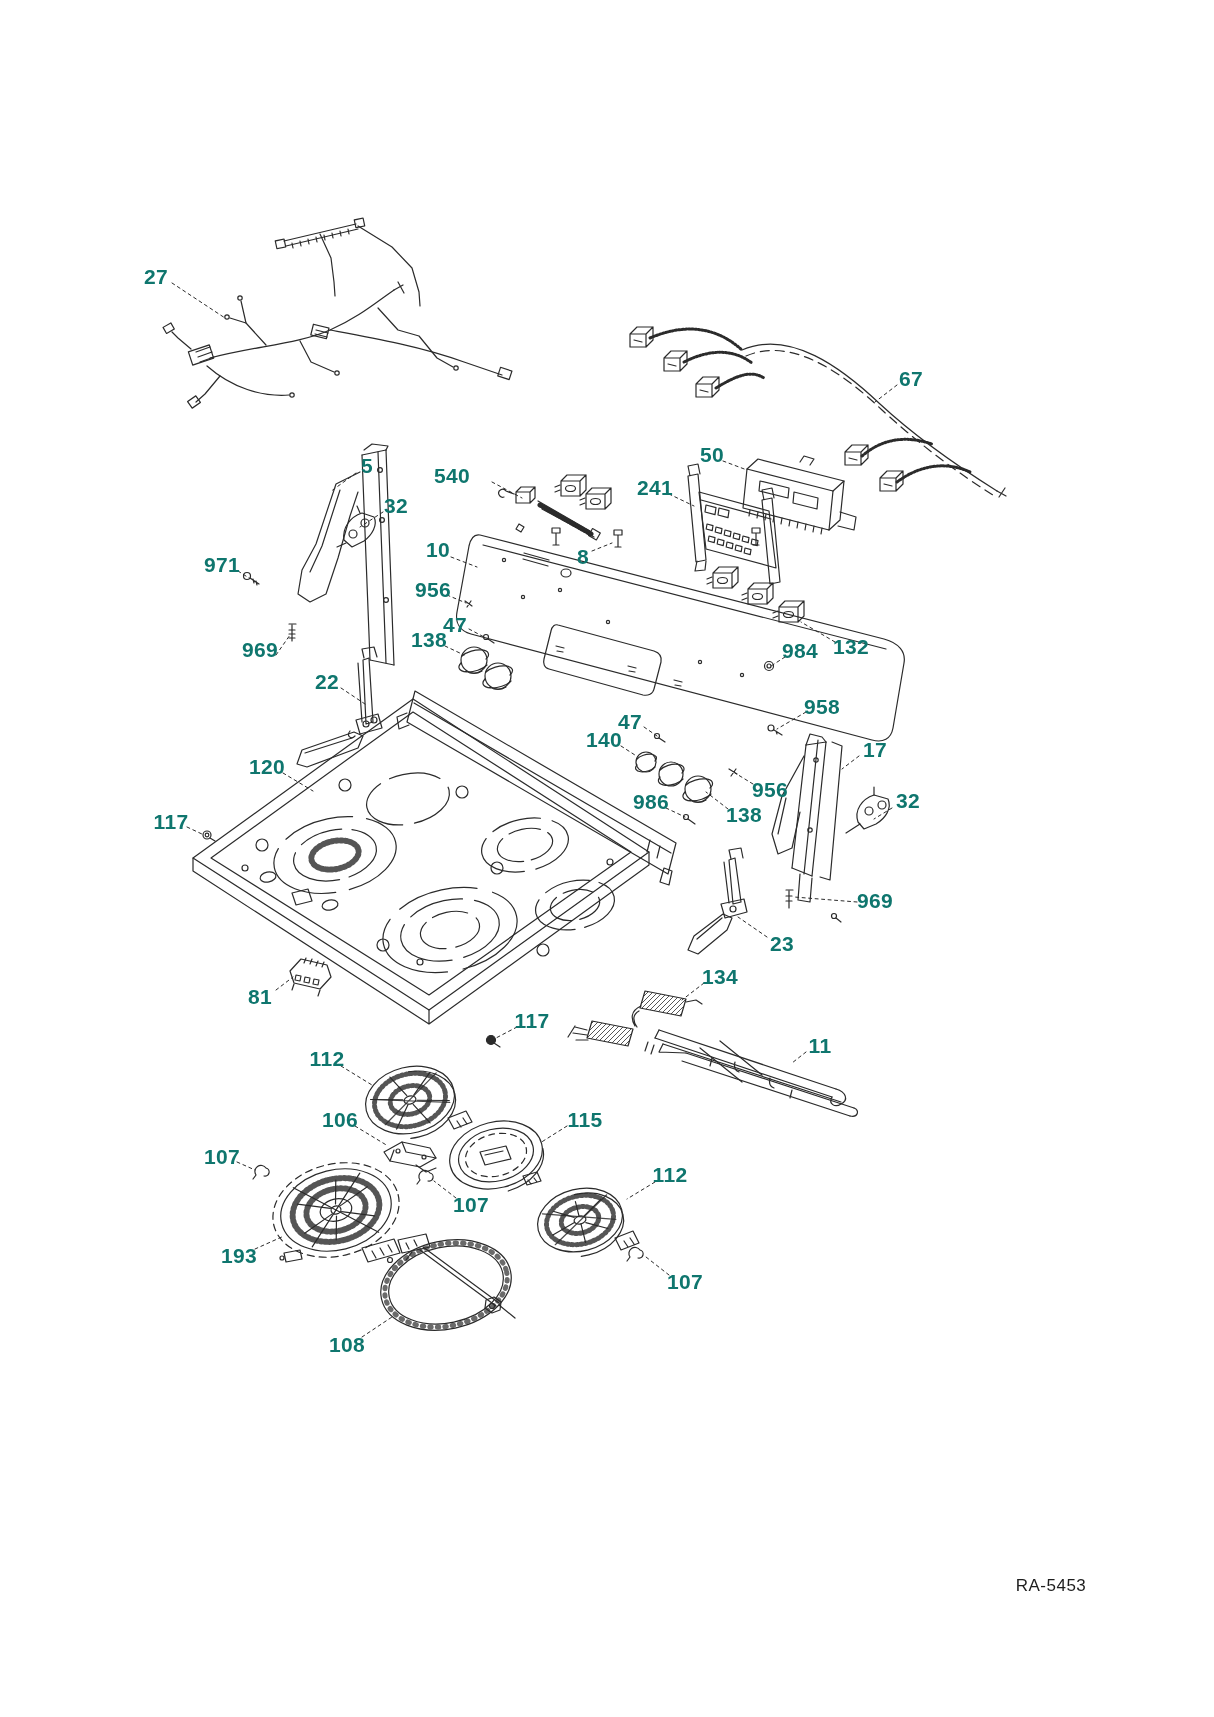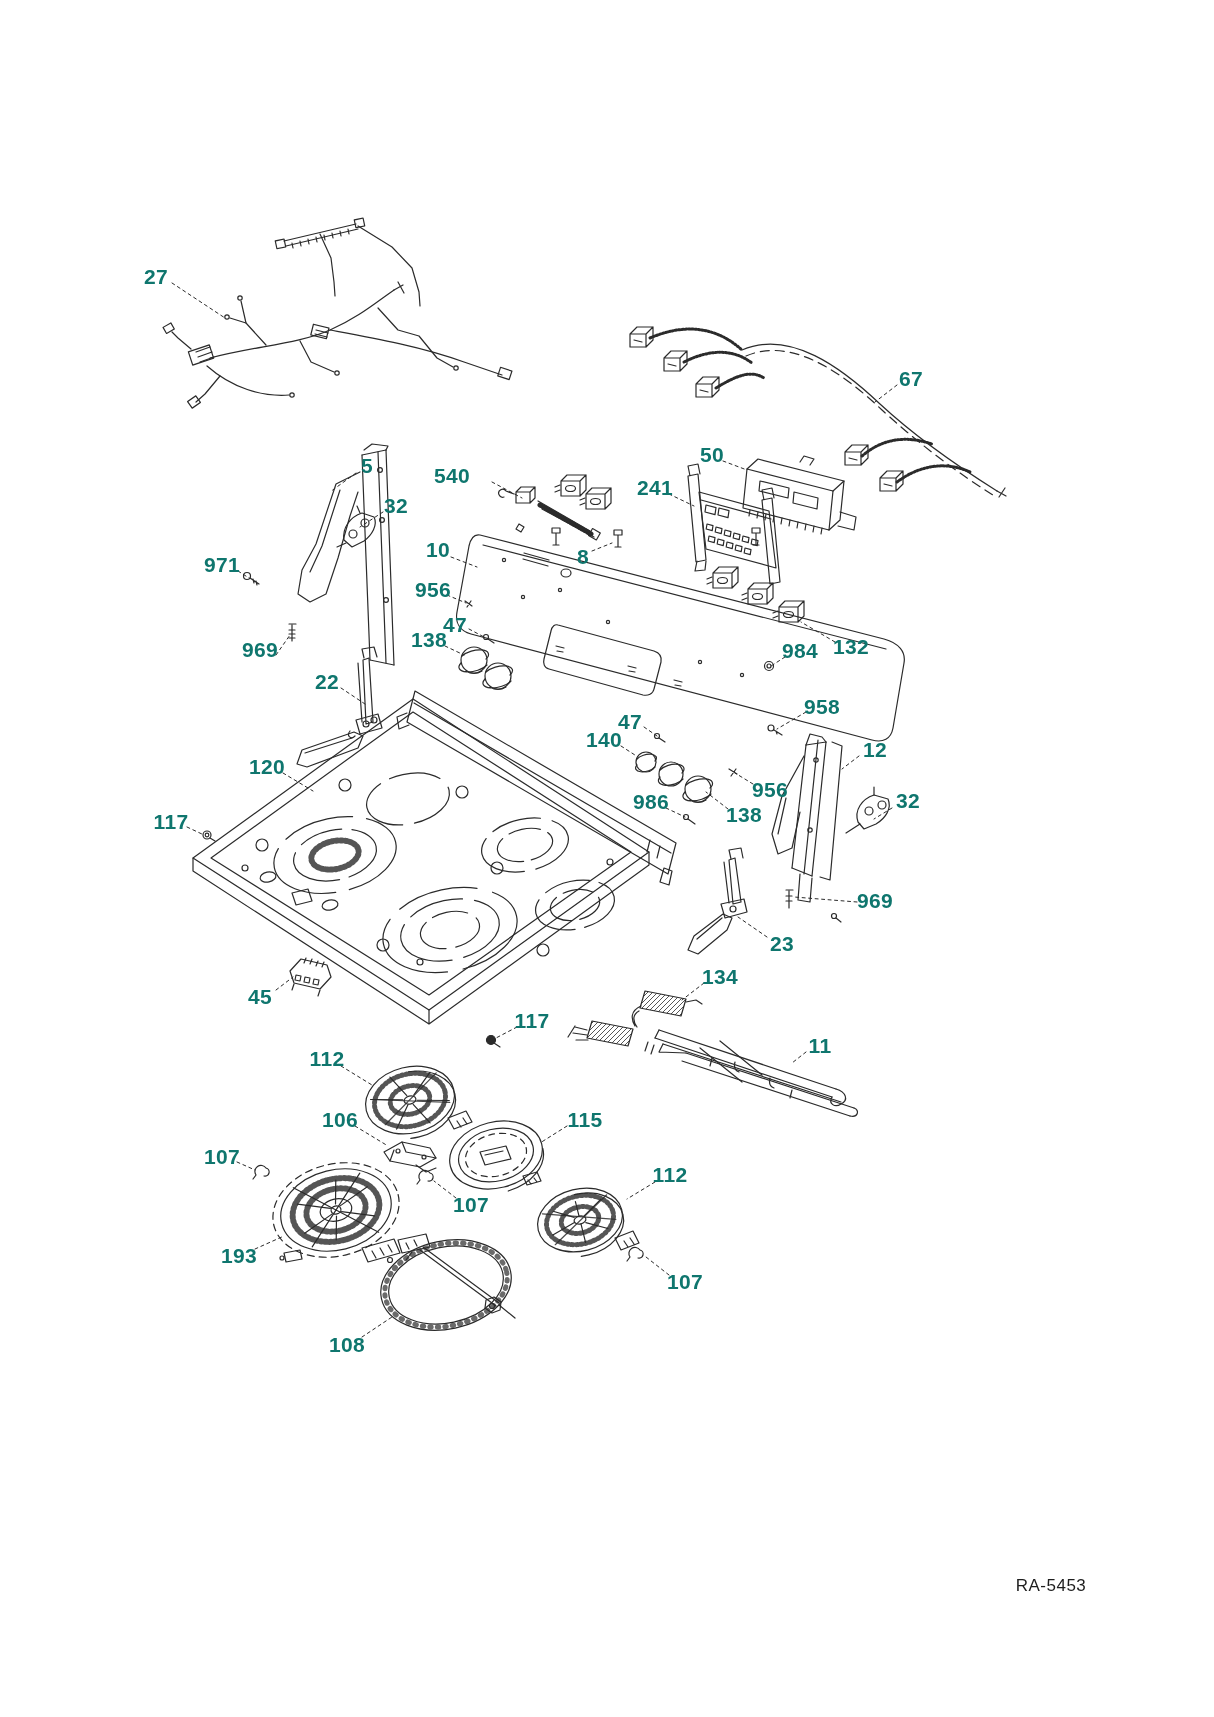--- a/index.html
+++ b/index.html
@@ -467,29 +467,29 @@
 <div class="callout" style="left:455px;top:625px">47</div>
 <div class="callout" style="left:429px;top:640px">138</div>
 <div class="callout" style="left:800px;top:651px">984</div>
 <div class="callout" style="left:851px;top:647px">132</div>
 <div class="callout" style="left:260px;top:650px">969</div>
 <div class="callout" style="left:327px;top:682px">22</div>
 <div class="callout" style="left:822px;top:707px">958</div>
 <div class="callout" style="left:630px;top:722px">47</div>
 <div class="callout" style="left:604px;top:740px">140</div>
 <div class="callout" style="left:267px;top:767px">120</div>
-<div class="callout" style="left:875px;top:750px">12</div>
+<div class="callout" style="left:875px;top:750px">17</div>
 <div class="callout" style="left:770px;top:790px">956</div>
 <div class="callout" style="left:651px;top:802px">986</div>
 <div class="callout" style="left:744px;top:815px">138</div>
 <div class="callout" style="left:908px;top:801px">32</div>
 <div class="callout" style="left:171px;top:822px">117</div>
 <div class="callout" style="left:875px;top:901px">969</div>
 <div class="callout" style="left:782px;top:944px">23</div>
-<div class="callout" style="left:260px;top:997px">45</div>
+<div class="callout" style="left:260px;top:997px">81</div>
 <div class="callout" style="left:720px;top:977px">134</div>
 <div class="callout" style="left:532px;top:1021px">117</div>
 <div class="callout" style="left:820px;top:1046px">11</div>
 <div class="callout" style="left:327px;top:1059px">112</div>
 <div class="callout" style="left:340px;top:1120px">106</div>
 <div class="callout" style="left:585px;top:1120px">115</div>
 <div class="callout" style="left:222px;top:1157px">107</div>
 <div class="callout" style="left:471px;top:1205px">107</div>
 <div class="callout" style="left:670px;top:1175px">112</div>
 <div class="callout" style="left:239px;top:1256px">193</div>

